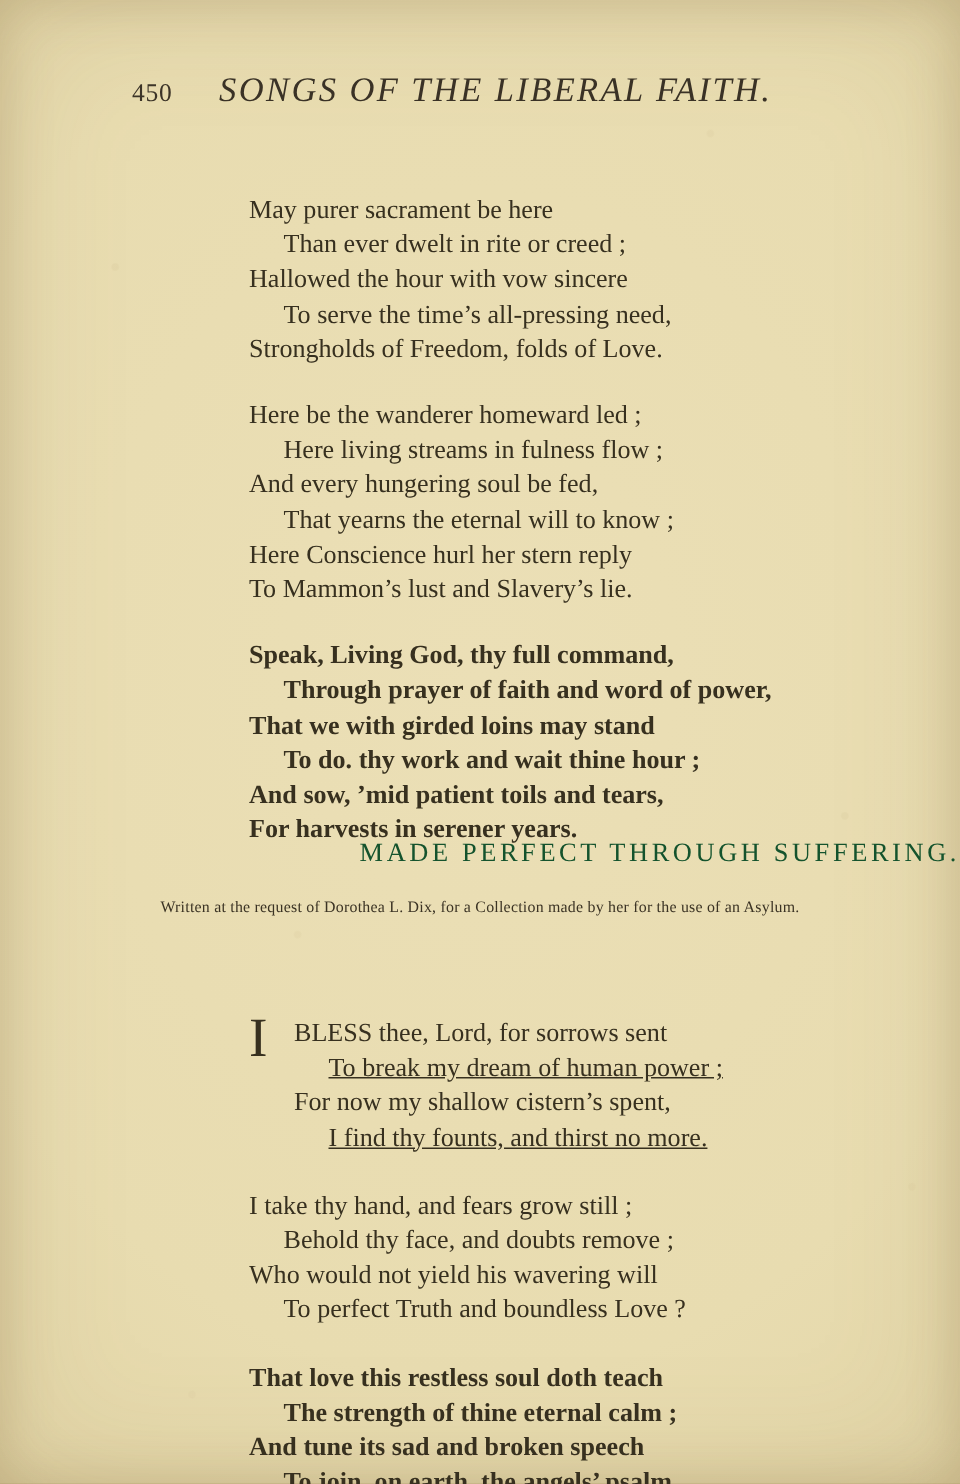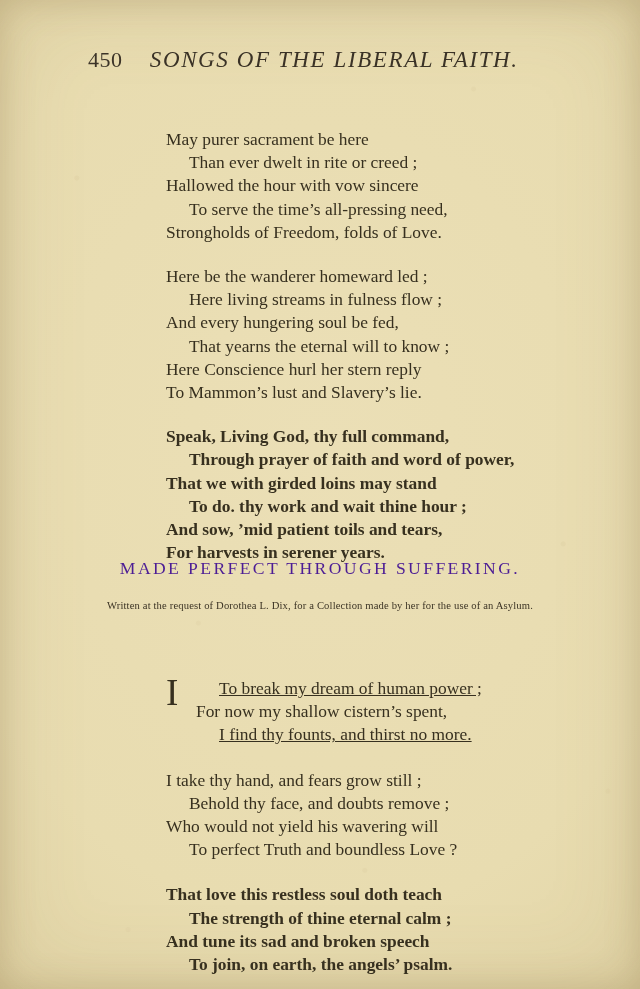--- a/index.html
+++ b/index.html
@@ -68,21 +68,21 @@
   
   .running-head {
     position: absolute;
     top: 47px;
     left: 88px;
     right: 88px;
     display: flex;
     align-items: baseline;
   }
   .folio {
-    font-size: 22px;
+    font-size: 17px;
     letter-spacing: .5px;
     color: #3c3428;
   }
   .head-title {
     flex: 1;
     text-align: center;
     font-style: italic;
     font-size: 23px;
     letter-spacing: 1.6px;
     color: #3a3226;
@@ -108,24 +108,24 @@
     color: #37301f;
   }
   .line.ind { padding-left: 23px; }
 
   
   .section-title {
     position: absolute;
     top: 558px;
     left: 0;
     width: 640px;
-    text-align: center;
+    text-align: right;
     font-size: 17.6px;
     letter-spacing: 2.4px;
-    color: #4c1d95;
+    color: #14532d;
   }
 
   
   .credit-note {
     position: absolute;
     top: 598px;
     left: 88px;
     width: 464px;
     text-align: center;
     font-size: 10.6px;
@@ -196,20 +196,21 @@
       </div>
     </div>
 
   <div class="section-title">MADE PERFECT THROUGH SUFFERING.</div>
 
   <div class="credit-note">Written at the request of Dorothea L. Dix, for a Collection made by her for the use of an Asylum.</div>
 
   <div class="poem poem-b" id="poem-two">
       <div class="stanza stanza-b dropcap-stanza">
         <span class="dropcap">I</span>
+        <div class="line after-cap">BLESS thee, Lord, for sorrows sent</div>
         <div class="line ind after-cap">To break my dream of human power ;</div>
         <div class="line after-cap">For now my shallow cistern’s spent,</div>
         <div class="line ind after-cap">I find thy founts, and thirst no more.</div>
       </div>
       <div class="stanza stanza-b">
         <div class="line">I take thy hand, and fears grow still ;</div>
         <div class="line ind">Behold thy face, and doubts remove ;</div>
         <div class="line">Who would not yield his wavering will</div>
         <div class="line ind">To perfect Truth and boundless Love ?</div>
       </div>

